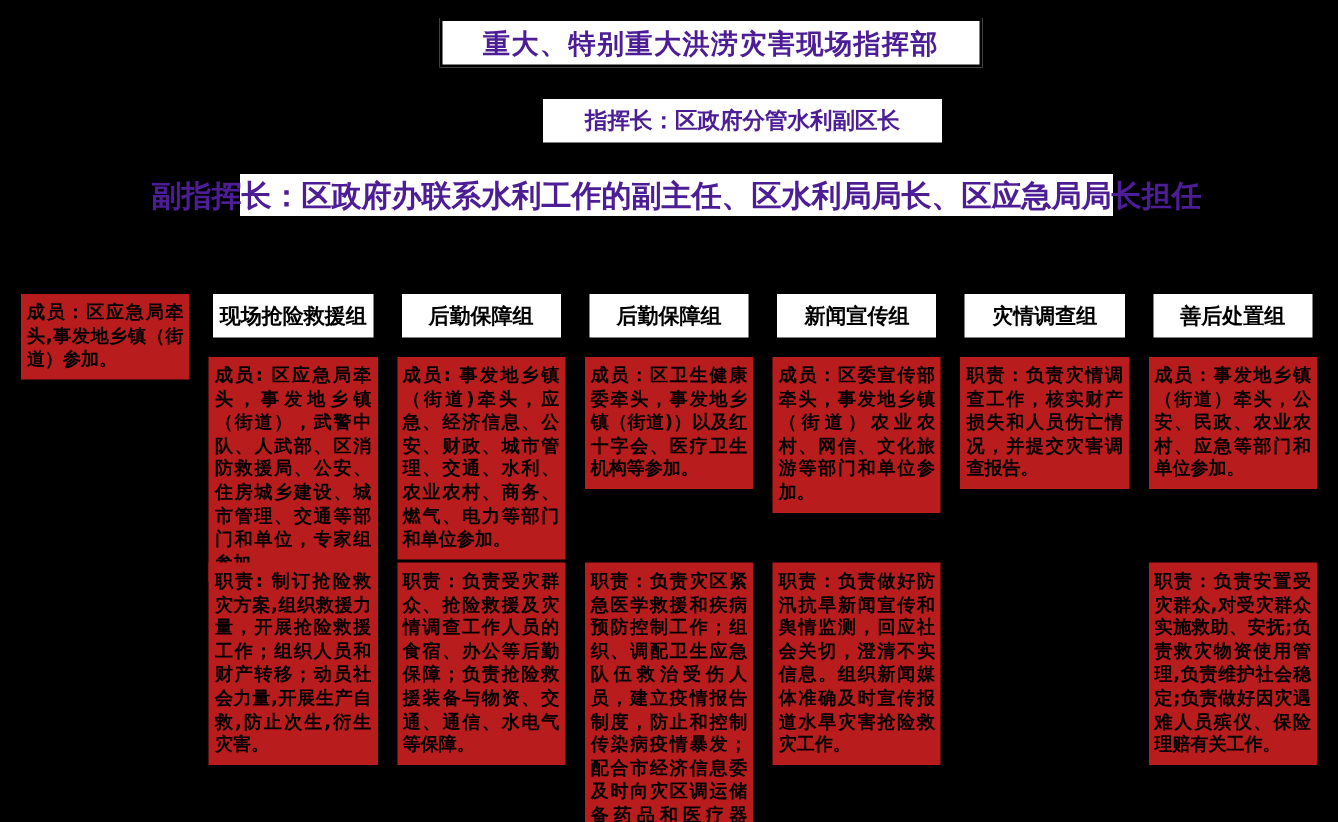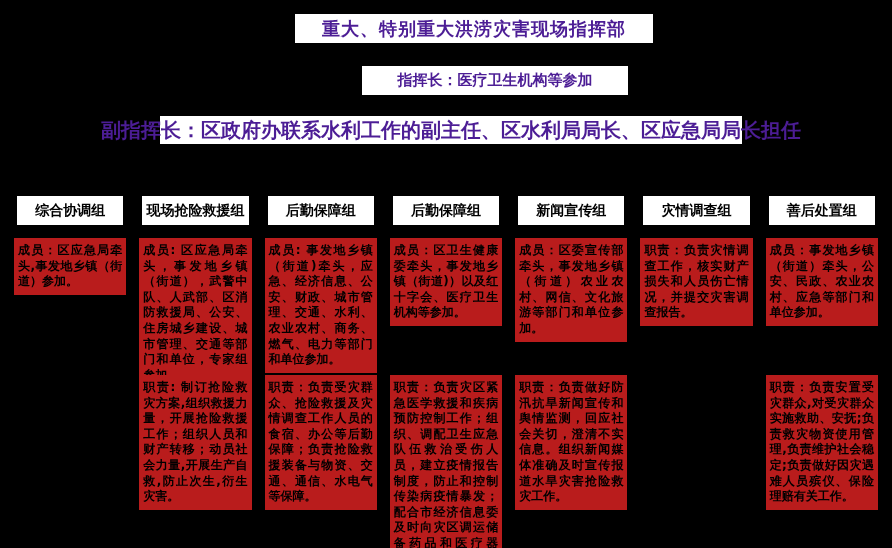--- a/index.html
+++ b/index.html
@@ -62,28 +62,27 @@
     word-break: break-all;
   }
 </style>
 </head>
 <body>
 
 <div class="stage">
 
   <div class="whitebox title-box">重大、特别重大洪涝灾害现场指挥部</div>
 
-  <div class="whitebox commander-box">指挥长：医疗卫生机构等参加</div>
+  <div class="whitebox commander-box">指挥长：区政府分管水利副区长</div>
 
   <div class="whitebox deputy-box">副指挥长：区政府办联系水利工作的副主任、区水利局局长、区应急局局长担任</div>
 
   <div class="columns">
 
     <div class="col">
-      <div class="group-header">综合协调组</div>
       <div class="member-cell">
         <div class="textbox">成员：区应急局牵头,事发地乡镇（街道）参加。</div>
       </div>
     </div>
 
     <div class="col">
       <div class="group-header">现场抢险救援组</div>
       <div class="member-cell">
         <div class="textbox">成员: 区应急局牵头，事发地乡镇（街道），武警中队、人武部、区消防救援局、公安、住房城乡建设、城市管理、交通等部门和单位，专家组参加。</div>
       </div>

